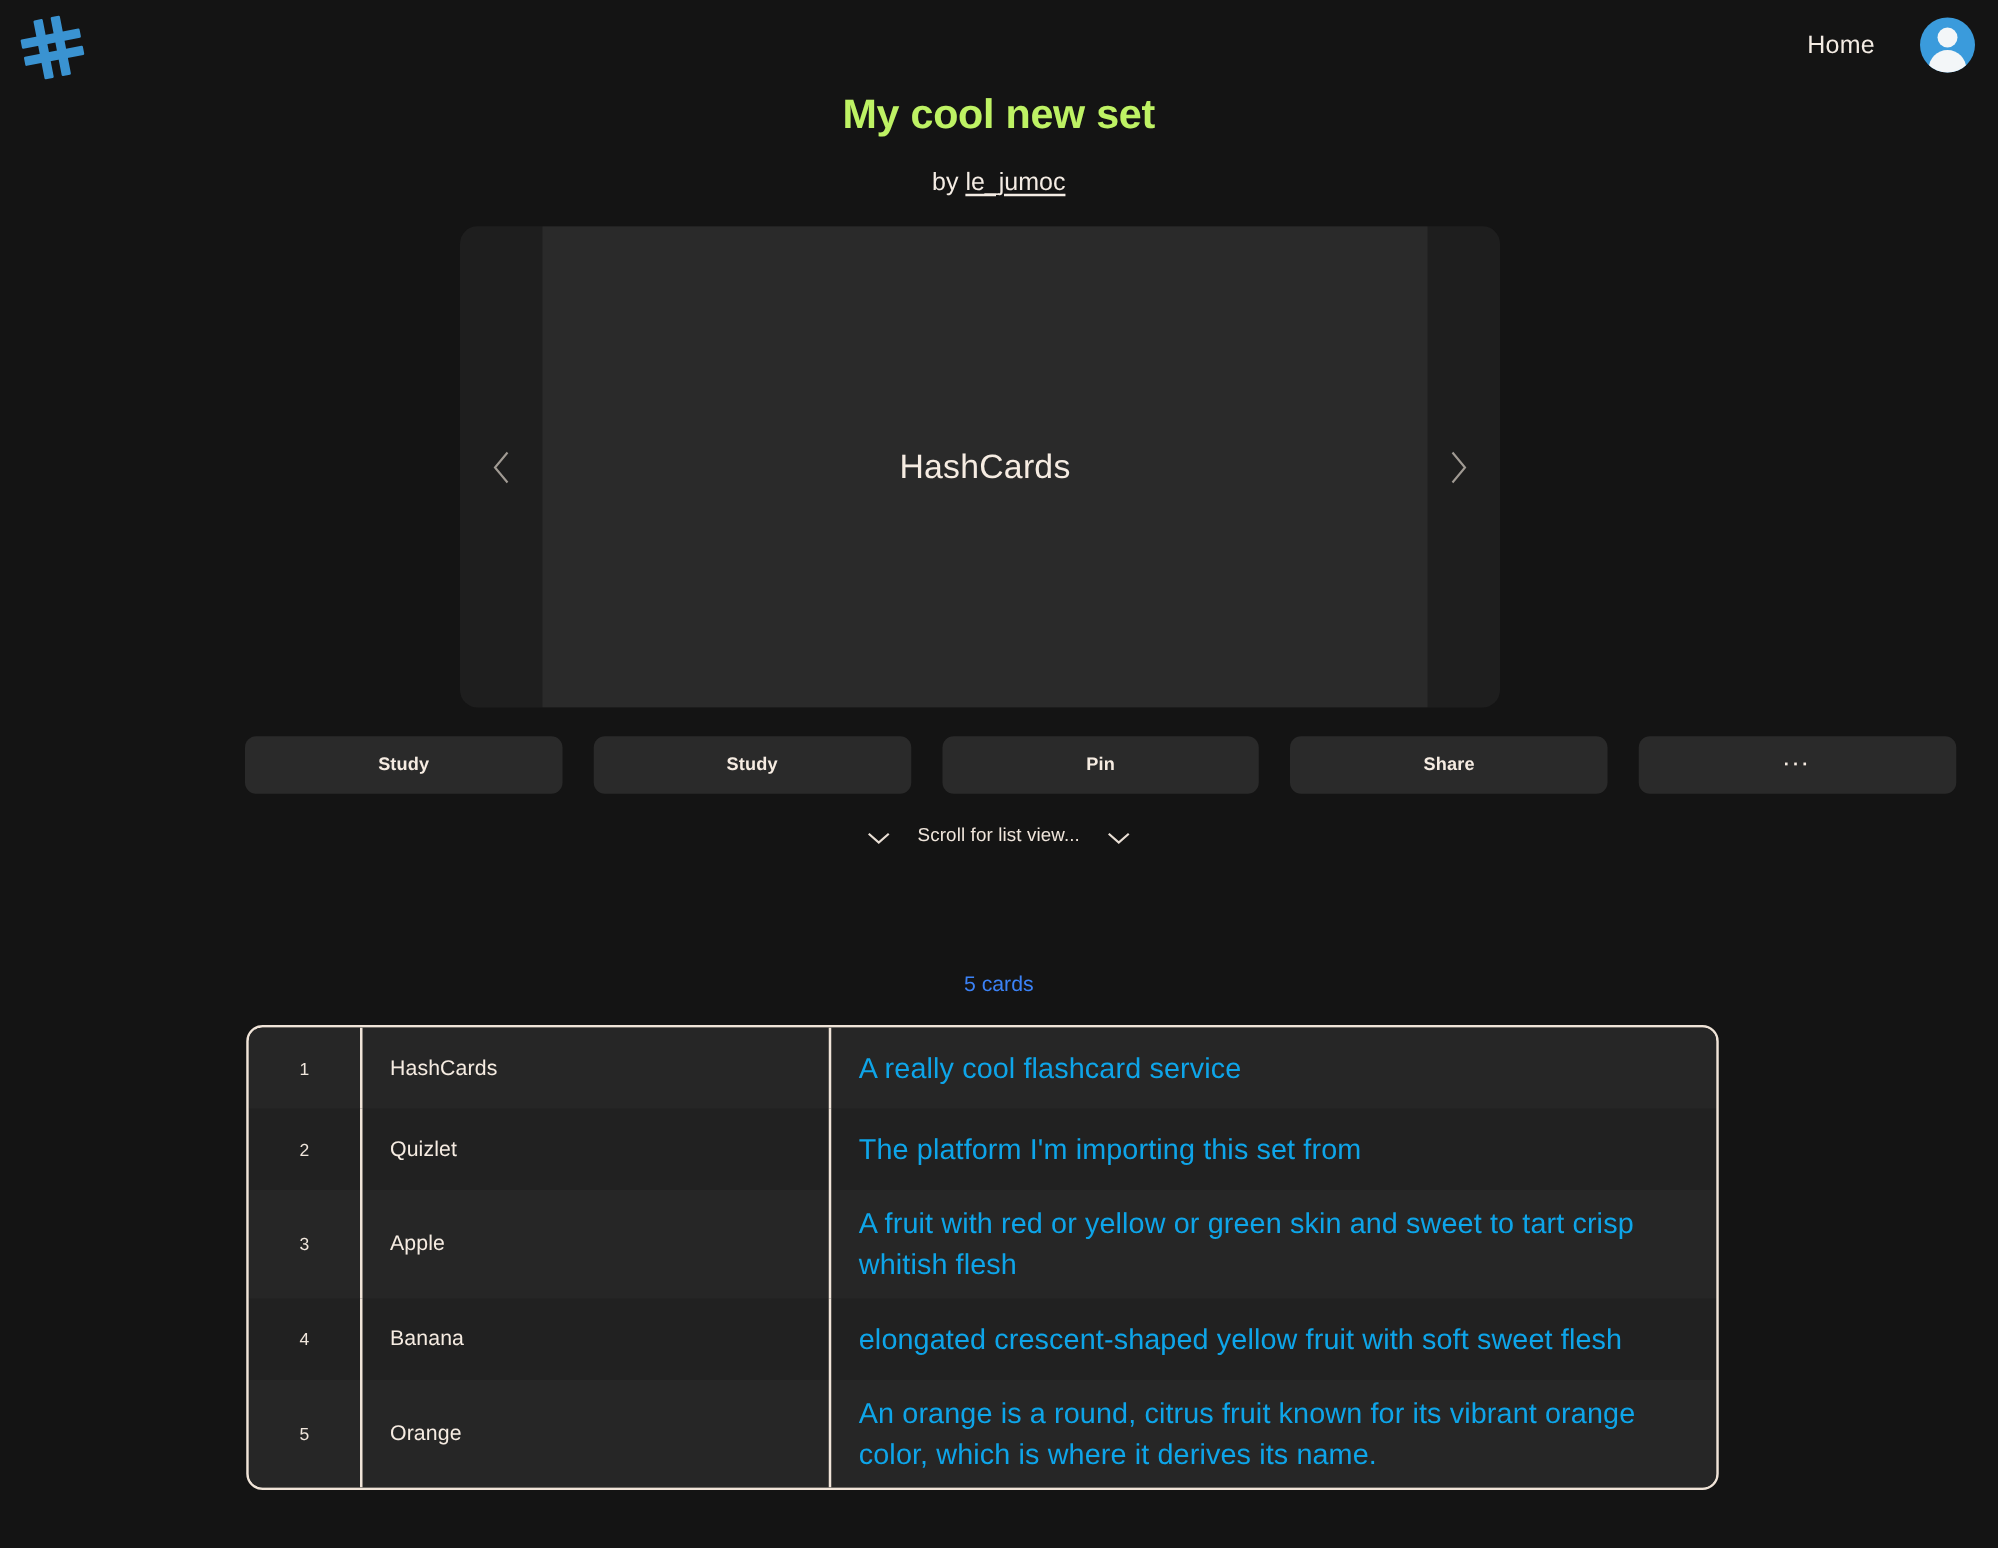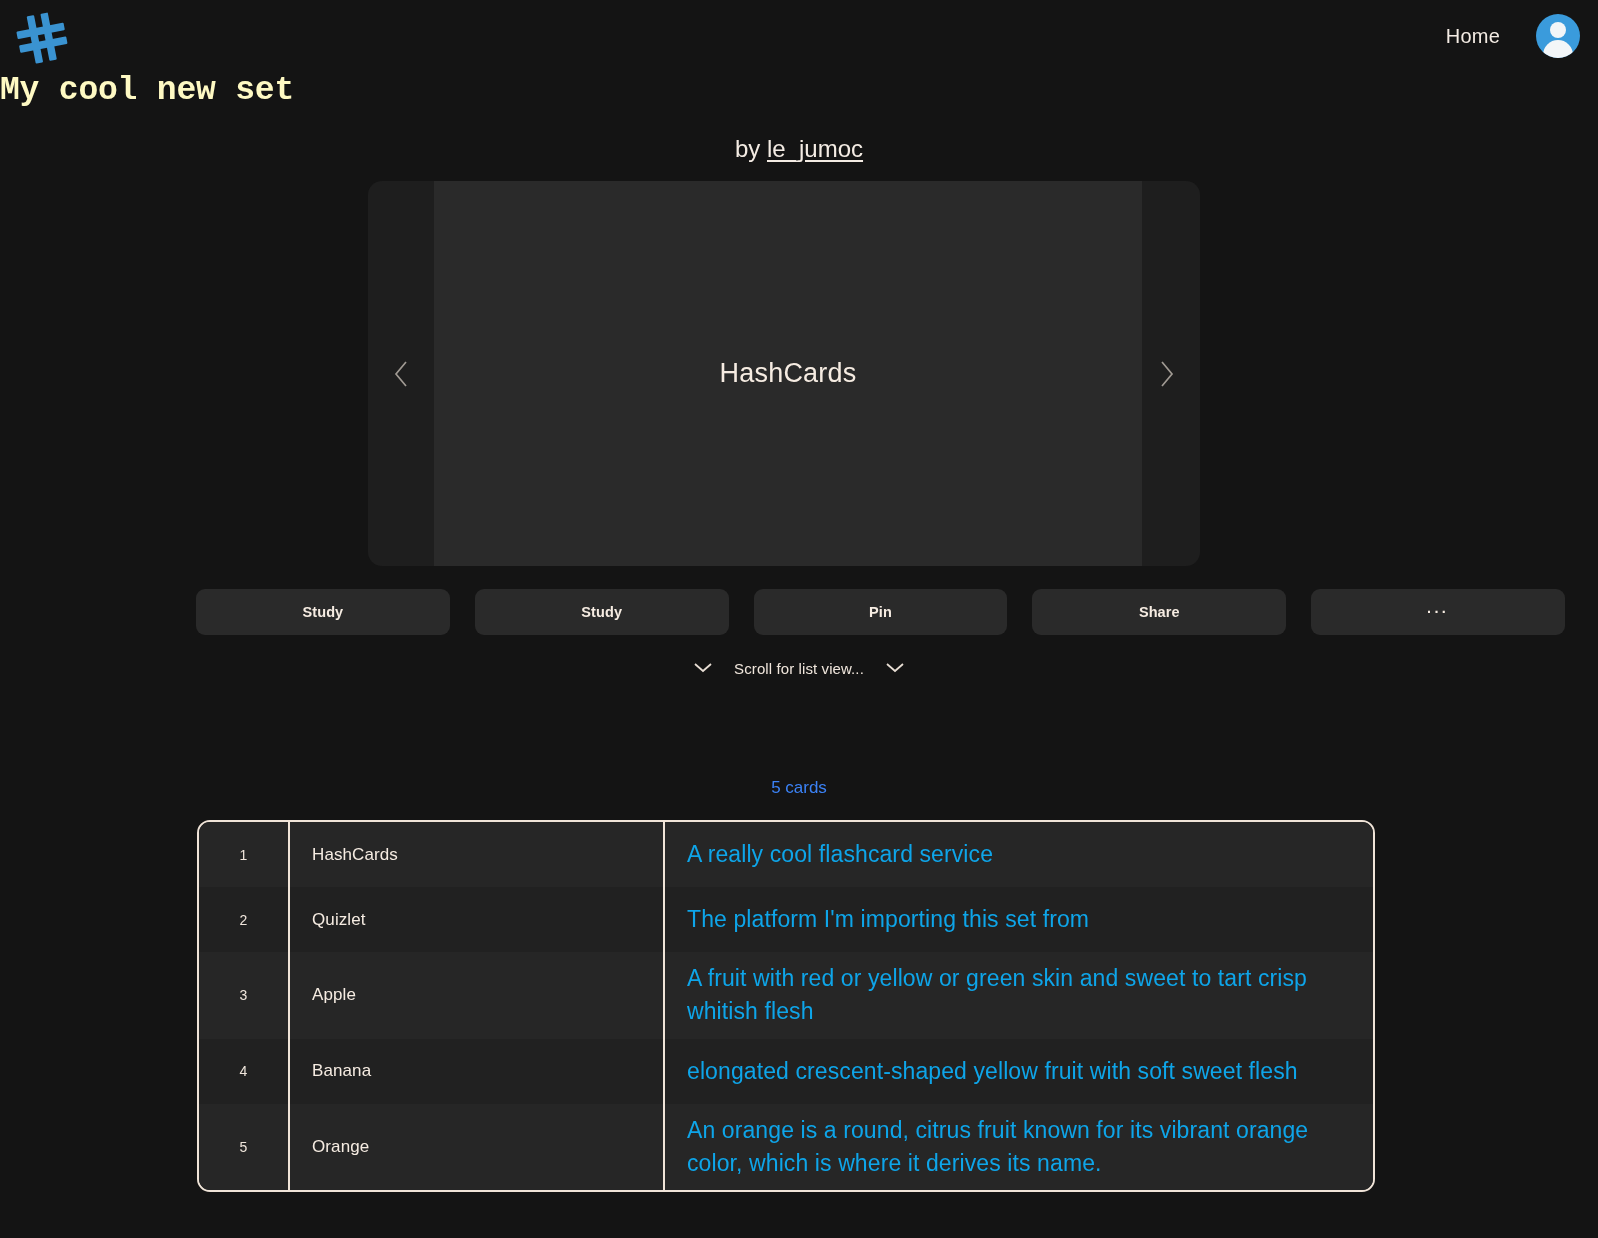--- a/index.html
+++ b/index.html
@@ -72,34 +72,34 @@
     border-radius: 15px 15px 0 0;
     background: #f3f6f8;
     left: 7px; top: 26px;
   }
 
   
   .set-title {
     position: absolute;
     top: 72px;
     left: 0; right: 0;
-    text-align: left;
-    font-family: Liberation Mono, monospace;
+    text-align: center;
+    font-family: Liberation Sans, sans-serif;
     font-size: 33px;
     font-weight: 700;
-    color: #fef9c3;
+    color: #bef264;
     letter-spacing: -0.2px;
   }
 
   .byline {
     position: absolute;
     top: 135px;
     left: 0; right: 0;
     text-align: center;
-    font-size: 24px;
+    font-size: 20px;
     color: #f4ece4;
   }
   .byline .author {
     text-decoration: underline;
     text-underline-offset: 3px;
     color: #f4ece4;
     cursor: pointer;
   }
 
   
@@ -172,21 +172,21 @@
     justify-content: center;
   }
   .action-btn.more { letter-spacing: 2.5px; }
 
   
   .scroll-hint {
     position: absolute;
     top: 660px;
     left: 0; right: 0;
     display: flex;
-    align-items: flex-start;
+    align-items: flex-end;
     justify-content: center;
     gap: 20px;
     cursor: pointer;
   }
   .scroll-hint .label {
     font-size: 15px;
     color: #f0e6dc;
     letter-spacing: 0.1px;
   }
 

